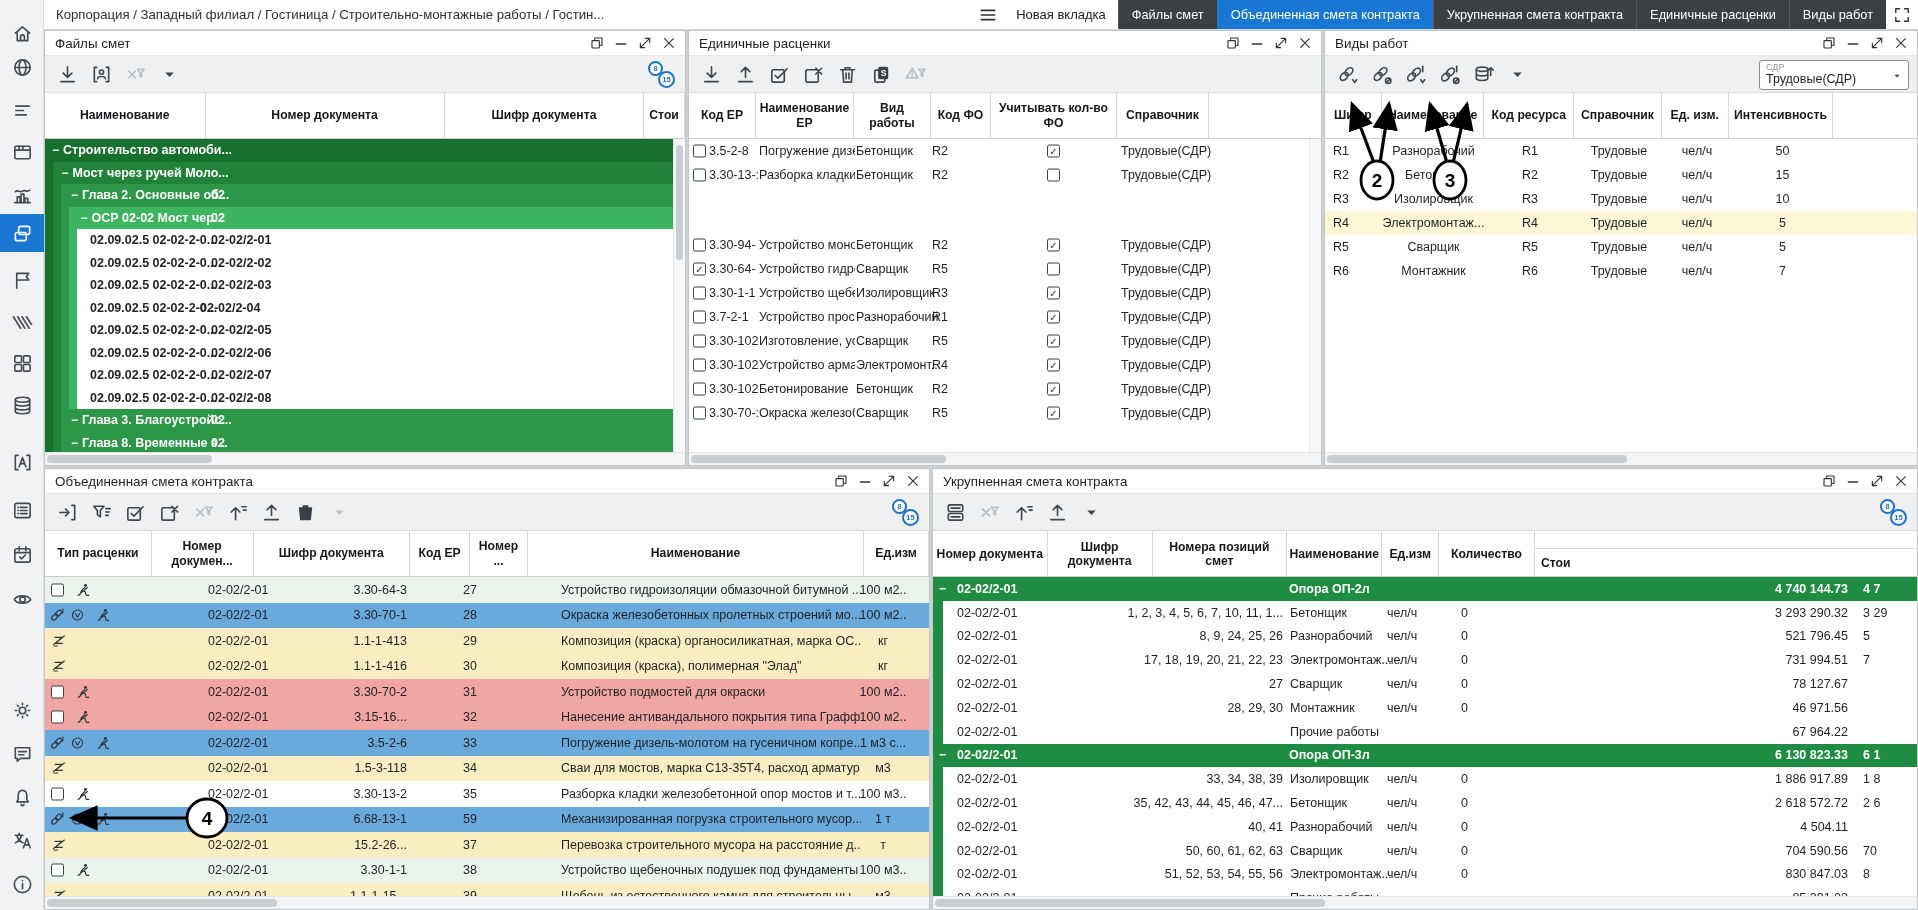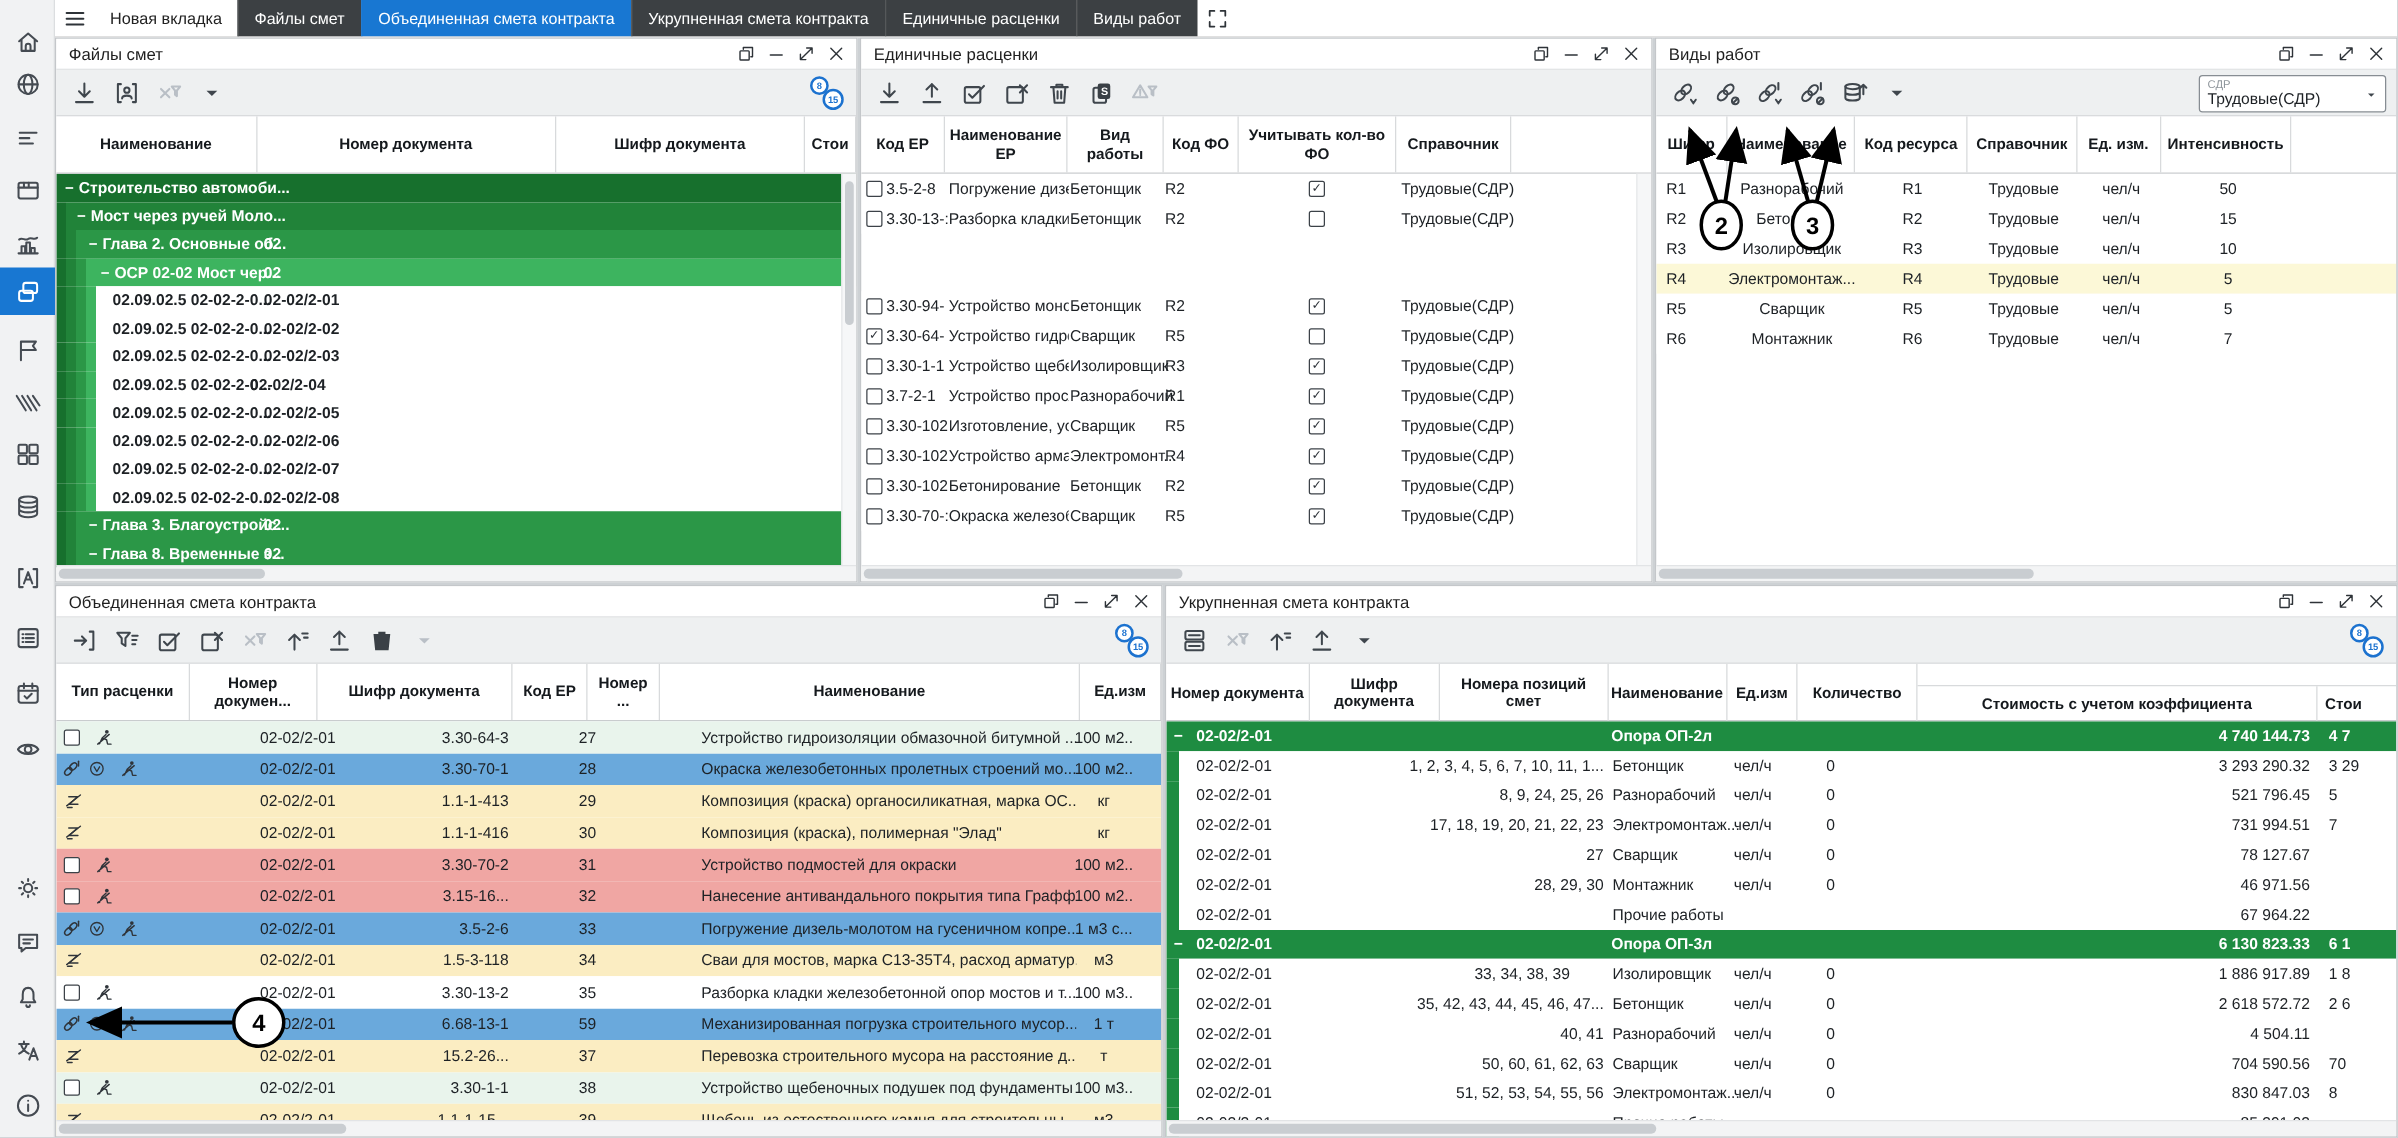--- a/index.html
+++ b/index.html
@@ -52,20 +52,21 @@
   .vscroll{position:absolute;top:0;bottom:0;right:0;width:11px;background:#f6f7f8;border-left:1px solid #e5e7e9;}
   .vscroll .thumb{position:absolute;left:2px;width:7px;background:#c9cdd1;border-radius:4px;}
   
   #anno{position:absolute;left:0;top:0;pointer-events:none;z-index:60;}
 </style>
 </head>
 <body>
 <div id="root">
 
 <div id="topbar">
+  <div id="breadcrumb">Корпорация / Западный филиал / Гостиница / Строительно-монтажные работы / Гостин...</div>
   <span class="tb-ic">
         <svg viewBox="0 0 24 24" fill="none" stroke="currentColor" stroke-width="1.7" stroke-linecap="round" stroke-linejoin="round">
           <path d="M4 6.5 H20 M4 12 H20 M4 17.5 H20" stroke-width="2"></path>
         </svg>
       </span>
   <div id="newtab">Новая вкладка</div>
   <div id="tabs-dyn" style="display:flex;align-items:stretch;">
         <span class="tab">Файлы смет</span>
         <span class="tab active">Объединенная смета контракта</span>
         <span class="tab">Укрупненная смета контракта</span>
@@ -987,21 +988,20 @@
         <div style="display:flex;height:46px;">
           <div class="hc" style="width:115px">Номер документа</div>
           <div class="hc" style="width:105px">Шифр документа</div>
           <div class="hc" style="width:135px">Номера позиций смет</div>
           <div class="hc" style="width:95px">Наименование</div>
           <div class="hc" style="width:57px">Ед.изм</div>
           <div class="hc" style="width:96px">Количество</div>
           <div style="width:383px;display:flex;flex-direction:column;height:100%;">
             <div style="height:17px;border-bottom:1px solid #d8dadc;"></div>
             <div style="flex:1;display:flex;">
-              <div class="hc" style="width:320px;height:100%;">Стоимость с учетом коэффициента</div>
               <div class="hc" style="width:63px;height:100%;border-right:none;justify-content:flex-start;padding-left:6px;">Стои</div>
             </div>
           </div>
         </div>
       </div>
   <div class="rows" id="agg-body" style="height:332px;">
         <div style="position:relative;height:23.8px;background:#1e8c41;">
           <span class="av" style="left:6px;color:#fff;font-weight:bold;">−</span>
           <span class="av" style="left:24px;color:#fff;font-weight:bold;">02-02/2-01</span>
           <span class="av" style="left:356px;color:#fff;font-weight:bold;">Опора ОП-2л</span>
@@ -1064,21 +1064,21 @@
         </div>
         <div style="position:relative;height:23.8px;background:#1e8c41;">
           <span class="av" style="left:6px;color:#fff;font-weight:bold;">−</span>
           <span class="av" style="left:24px;color:#fff;font-weight:bold;">02-02/2-01</span>
           <span class="av" style="left:356px;color:#fff;font-weight:bold;">Опора ОП-3л</span>
           <span class="av" style="right:69px;color:#fff;font-weight:bold;">6 130 823.33</span>
           <span class="av" style="left:930px;color:#fff;font-weight:bold;">6 1</span>
         </div>
         <div style="position:relative;height:23.8px;background:linear-gradient(90deg,#1e8c41 0 10px,#fff 10px);">
           <span class="av" style="left:24px;">02-02/2-01</span>
-          <span class="av" style="right:661px;">33, 34, 38, 39</span>
+          <span class="av" style="right:634px;">33, 34, 38, 39</span>
           <span class="av" style="left:357px;">Изолировщик</span>
           <span class="av" style="left:454px;">чел/ч</span>
           <span class="av" style="left:528px;">0</span>
           <span class="av" style="right:69px;">1 886 917.89</span>
           <span class="av" style="left:930px;">1 8</span>
         </div>
         <div style="position:relative;height:23.8px;background:linear-gradient(90deg,#1e8c41 0 10px,#fff 10px);">
           <span class="av" style="left:24px;">02-02/2-01</span>
           <span class="av" style="right:634px;">35, 42, 43, 44, 45, 46, 47...</span>
           <span class="av" style="left:357px;">Бетонщик</span>

